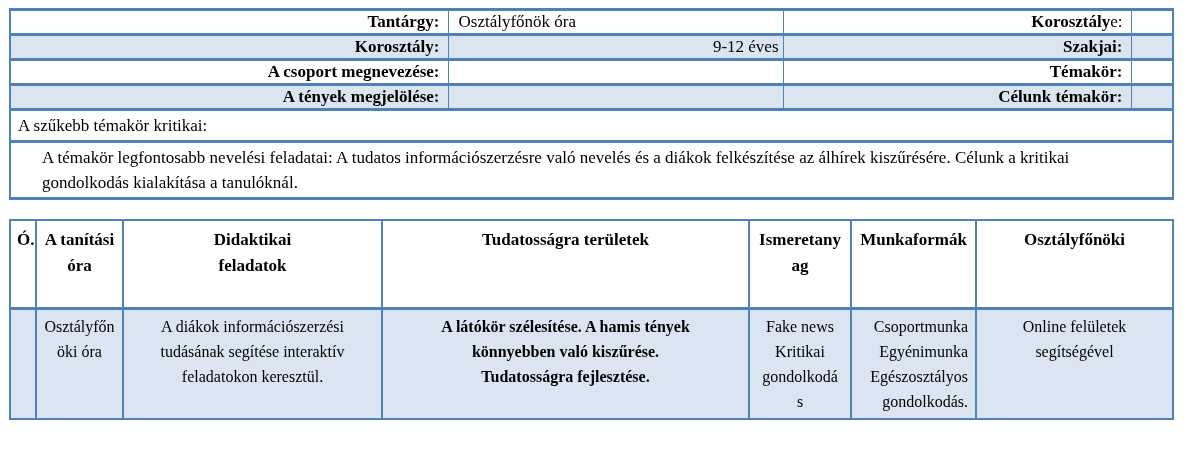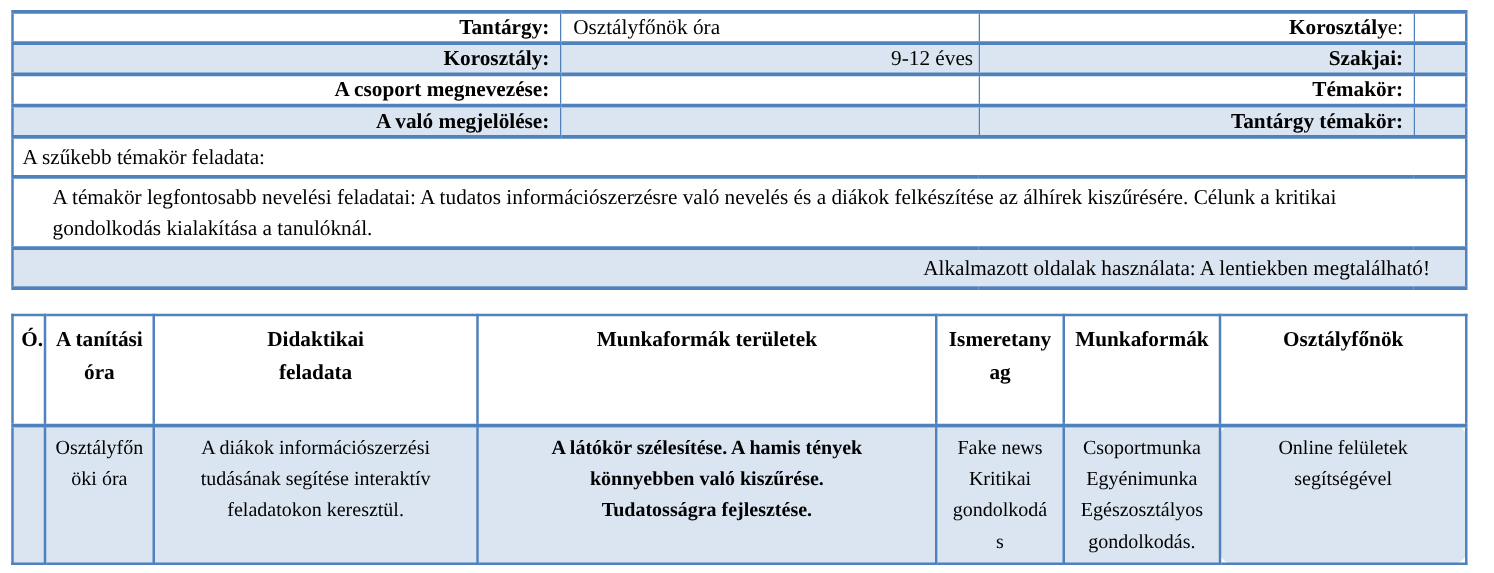--- a/index.html
+++ b/index.html
@@ -52,22 +52,22 @@
     padding:6px 6px 0 6px;line-height:26px;white-space:pre-line;
   }
   .lesson-table th.h-ismeretanyag{padding:6px 7px 0 7px;overflow-wrap:anywhere;}
   .lesson-table tr.head{border-bottom:3px solid var(--border-color);background:#ffffff;}
   .lesson-table tr.data{background:var(--band-color);}
   .lesson-table td{font-size:16px;line-height:25px;height:93px;padding:4px 6px;}
   td.c-tanitasi{overflow-wrap:anywhere;padding:4px 6px;}
   td.c-didaktikai{padding:4px 19px;}
   td.c-fejlesztesi{padding:4px 27px;white-space:pre-line;font-weight:bold;}
   td.c-ismeretanyag{padding:4px 10px;white-space:pre-line;overflow-wrap:anywhere;margin-top:40px;}
-  td.c-munkaformak{padding:4px 7px;}
-  td.c-szemleltetes{padding:4px 42px;border-radius:10px;}
+  td.c-munkaformak{padding:4px 7px;text-align:right;}
+  td.c-szemleltetes{padding:4px 42px;}
 </style>
 </head>
 <body>
 
 <div class="page">
 
   <table class="info-table">
     <colgroup>
       <col style="width:438px">
         <col style="width:335px">
@@ -87,57 +87,54 @@
         <td class="lbl"><span>Szakjai:</span><span class="tail"></span></td>
         <td class="empty-col"></td>
       </tr>
       <tr class="label-row">
         <td class="lbl">A csoport megnevezése:</td>
         <td class="val"></td>
         <td class="lbl"><span>Témakör:</span><span class="tail"></span></td>
         <td class="empty-col"></td>
       </tr>
       <tr class="label-row shaded">
-        <td class="lbl">A való megjelölése:</td>
+        <td class="lbl">A tények megjelölése:</td>
         <td class="val"></td>
-        <td class="lbl"><span>Tantárgy témakör:</span><span class="tail"></span></td>
+        <td class="lbl"><span>Célunk témakör:</span><span class="tail"></span></td>
         <td class="empty-col"></td>
       </tr>
       <tr class="full-row-short">
-        <td class="full" colspan="4">A szűkebb témakör feladata:</td>
+        <td class="full" colspan="4">A szűkebb témakör kritikai:</td>
       </tr>
       <tr class="full-row-tall">
         <td class="full" colspan="4">A témakör legfontosabb nevelési feladatai: A tudatos információszerzésre való nevelés és a diákok felkészítése az álhírek kiszűrésére. Célunk a kritikai gondolkodás kialakítása a tanulóknál.</td>
-      </tr>
-      <tr class="full-row-short shaded">
-        <td class="full" colspan="4">Alkalmazott oldalak használata: A lentiekben megtalálható!</td>
       </tr>
     </tbody>
   </table>
 
   <table class="lesson-table">
     <colgroup>
       <col style="width:26px">
         <col style="width:87px">
         <col style="width:259px">
         <col style="width:367px">
         <col style="width:102px">
         <col style="width:125px">
         <col style="width:197px">
     </colgroup>
     <tbody>
       <tr class="head">
         <th class="h-o">Ó.</th>
         <th class="h-tanitasi">A tanítási óra</th>
         <th class="h-didaktikai">Didaktikai
-feladata</th>
-        <th class="h-fejlesztesi">Munkaformák területek</th>
+feladatok</th>
+        <th class="h-fejlesztesi">Tudatosságra területek</th>
         <th class="h-ismeretanyag">Ismeretanyag</th>
         <th class="h-munkaformak">Munkaformák</th>
-        <th class="h-szemleltetes">Osztályfőnök</th>
+        <th class="h-szemleltetes">Osztályfőnöki</th>
       </tr>
       <tr class="data">
         <td class="c-o"></td>
         <td class="c-tanitasi">Osztályfőnöki óra</td>
         <td class="c-didaktikai">A diákok információszerzési tudásának segítése interaktív feladatokon keresztül.</td>
         <td class="c-fejlesztesi">A látókör szélesítése. A hamis tények könnyebben való kiszűrése.
 Tudatosságra fejlesztése.</td>
         <td class="c-ismeretanyag">Fake news
 Kritikai gondolkodás</td>
         <td class="c-munkaformak">Csoportmunka Egyénimunka Egészosztályos gondolkodás.</td>

